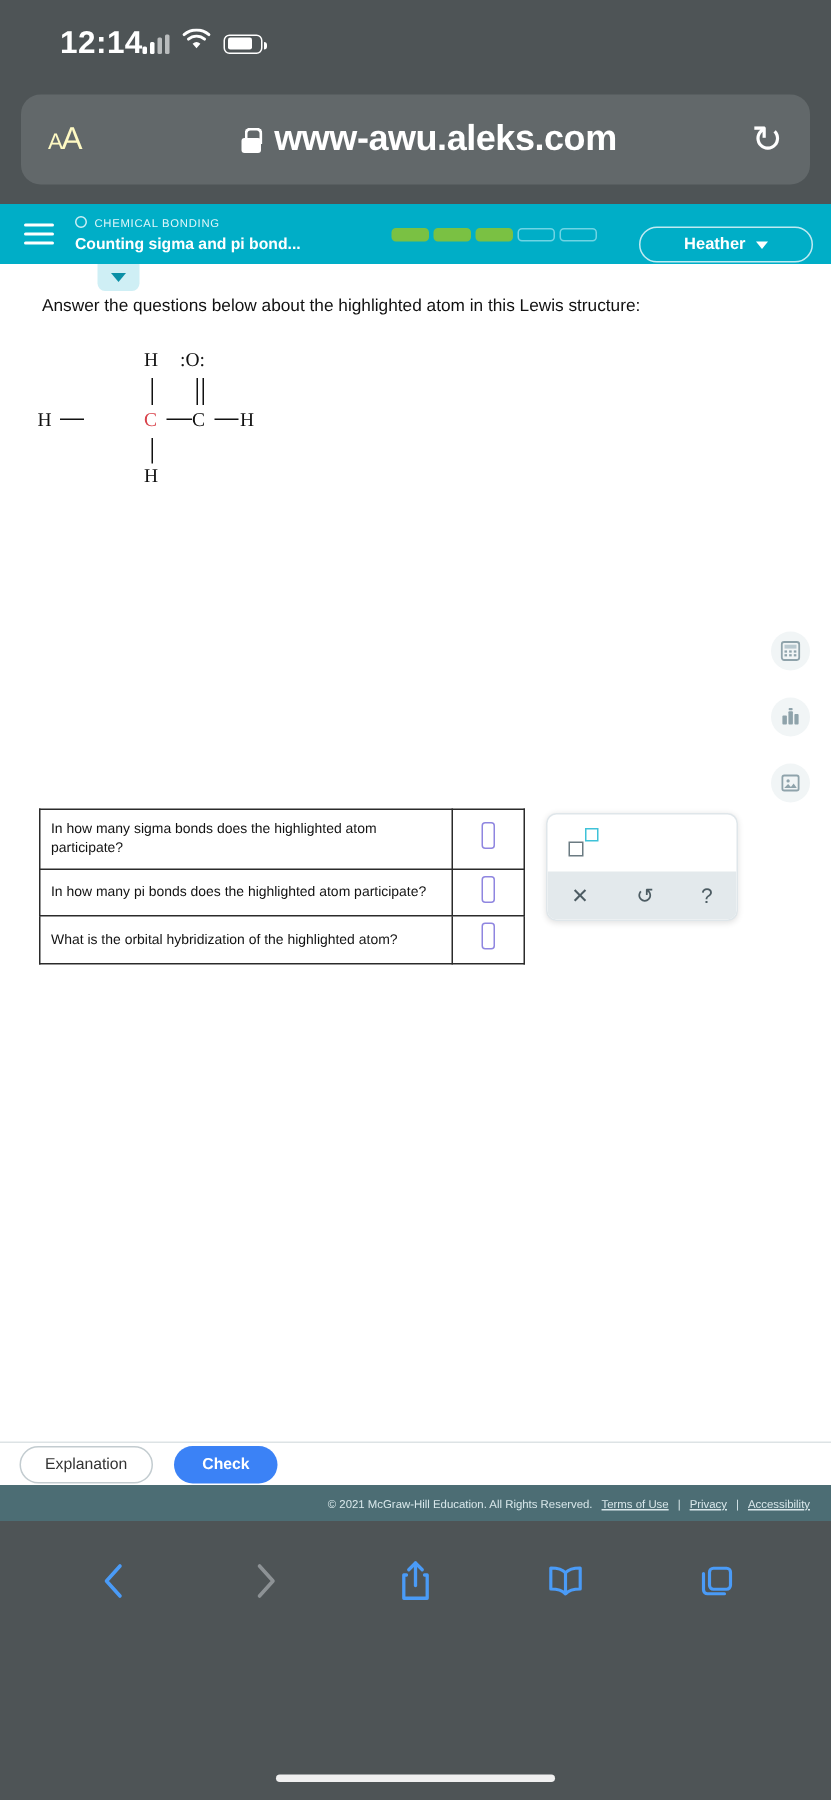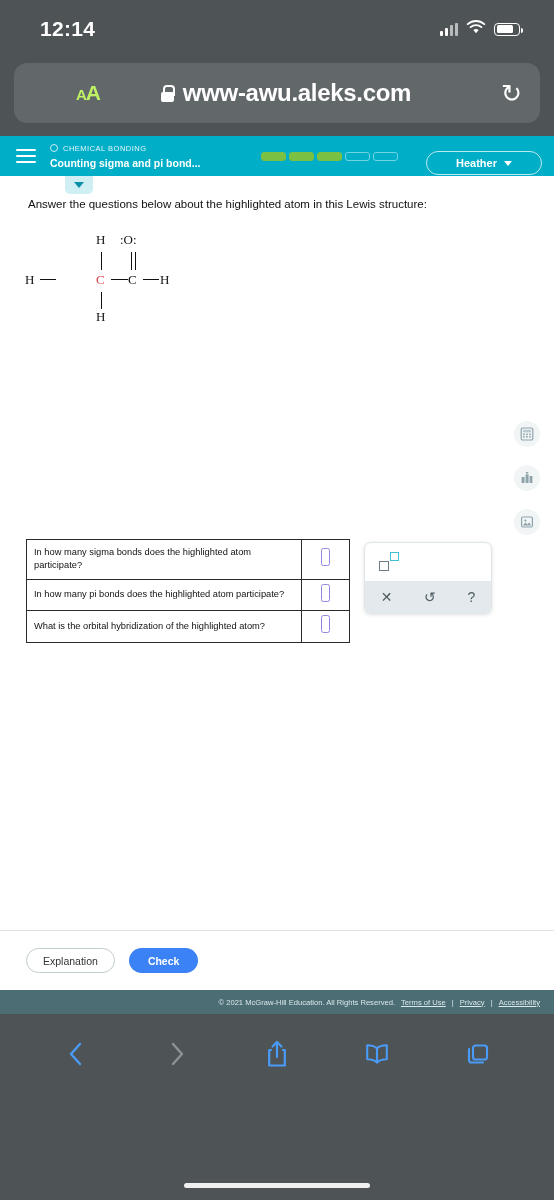--- a/index.html
+++ b/index.html
@@ -7,40 +7,40 @@
     width: 554px; height: 1200px;
     background: #4e5456;
     font-family: "Liberation Sans", sans-serif;
     overflow: hidden;
   }
   #app { position: relative; width: 554px; height: 1200px; }
 
   
   .statusbar {
     height: 58px; background: #4e5456;
-    display: flex; align-items: center; justify-content: space-between;
+    display: flex; align-items: center; 
     padding: 0 34px 0 40px; color: #fff;
   }
   .clock { font-size: 21px; font-weight: bold; letter-spacing: .3px; }
   .status-right { display: flex; align-items: center; gap: 8px; }
   .sig { display: flex; align-items: flex-end; gap: 2px; height: 13px; }
   .sig i { display: block; width: 3px; background: #fff; border-radius: 1px; }
   .sig i:nth-child(1){height:5px}.sig i:nth-child(2){height:8px}
   .sig i:nth-child(3){height:11px;background:#b9bcbd}.sig i:nth-child(4){height:13px;background:#b9bcbd}
   .batt { width: 26px; height: 13px; border: 1.8px solid #fff; border-radius: 4px; position: relative; padding: 1.6px; }
   .batt::after { content:""; position:absolute; right:-4px; top:4px; width:2px; height:5px; background:#fff; border-radius:0 2px 2px 0; }
   .batt b { display:block; height:100%; width:78%; background:#fff; border-radius:1.5px; }
 
   
   .urlbar-wrap { height: 78px; background: #4e5456; display:flex; align-items:center; padding: 0 14px 8px; }
   .urlbar {
     flex: 1; height: 60px; background: #62686a; border-radius: 13px;
     display: flex; align-items: center; padding: 0 18px; position: relative;
   }
-  .aa { color:#bef264; font-weight:bold; font-size:21px; letter-spacing:-1px;margin-left:44px; }
+  .aa { color:#fef9c3; font-weight:normal; font-size:21px; letter-spacing:-1px; }
   .aa small { font-size: 15px; }
   .url-center { position:absolute; left:18px; right:0; display:flex; align-items:center; justify-content:center; gap:9px; pointer-events:none;}
   .lock { width:13px; height:17px; position:relative; }
   .lock::before { content:""; position:absolute; bottom:0; width:13px; height:10px; background:#fff; border-radius:2px; }
   .lock::after { content:""; position:absolute; top:0; left:2.6px; width:8px; height:9px; border:2.2px solid #fff; border-bottom:none; border-radius:4px 4px 0 0; }
   .url-text { color:#fff; font-size:24px; font-weight:bold; letter-spacing:-.3px; }
   .reload { margin-left:auto; color:#fff; font-size:25px; line-height:1; }
 
   
   .page { background:#fff; height: 878px; position:relative; overflow:hidden; }
@@ -101,21 +101,21 @@
     overflow:hidden; display:flex; flex-direction:column;
   }
   .palette-top { flex:1; display:flex; align-items:center; padding-left:14px; }
   .sup-icon { position:relative; width:24px; height:20px; }
   .sup-icon .sq1 { position:absolute; left:0; bottom:1px; width:10px; height:10px; border:1.4px solid #6b7b82; }
   .sup-icon .sq2 { position:absolute; left:11px; top:0; width:9px; height:9px; border:1.4px solid #3fc2d8; }
   .palette-bottom { height:32px; background:#e3e9ec; display:flex; align-items:center; justify-content:space-around; color:#4d5c63; font-size:14px; }
   .palette-bottom span { cursor:pointer; }
 
   
-  .actionbar { position:absolute; left:0; right:0; bottom:24px; height:60px; border-top:1px solid #dde3e5; background:#fff; display:flex; align-items:center; gap:14px; padding-left:26px; }
+  .actionbar { position:absolute; left:0; right:0; bottom:24px; height:29px; border-top:1px solid #dde3e5; background:#fff; display:flex; align-items:center; gap:14px; padding-left:13px; }
   .btn-expl { border:1px solid #c3ccd0; background:#fff; color:#333; border-radius:16px; height:25px; padding:0 16px; font-size:10.5px; }
   .btn-check { border:none; background:#3b82f6; color:#fff; border-radius:16px; height:25px; padding:0 19px; font-size:10.5px; font-weight:600; }
 
   
   .footer { position:absolute; left:0; right:0; bottom:0; height:24px; background:#4c6d74; color:#d9e8eb; font-size:7.6px;
             display:flex; align-items:center; justify-content:flex-end; gap:6px; padding-right:14px; }
   .footer a { color:#d9e8eb; text-decoration:underline; }
   .footer .sep { text-decoration:none; }
 
   

